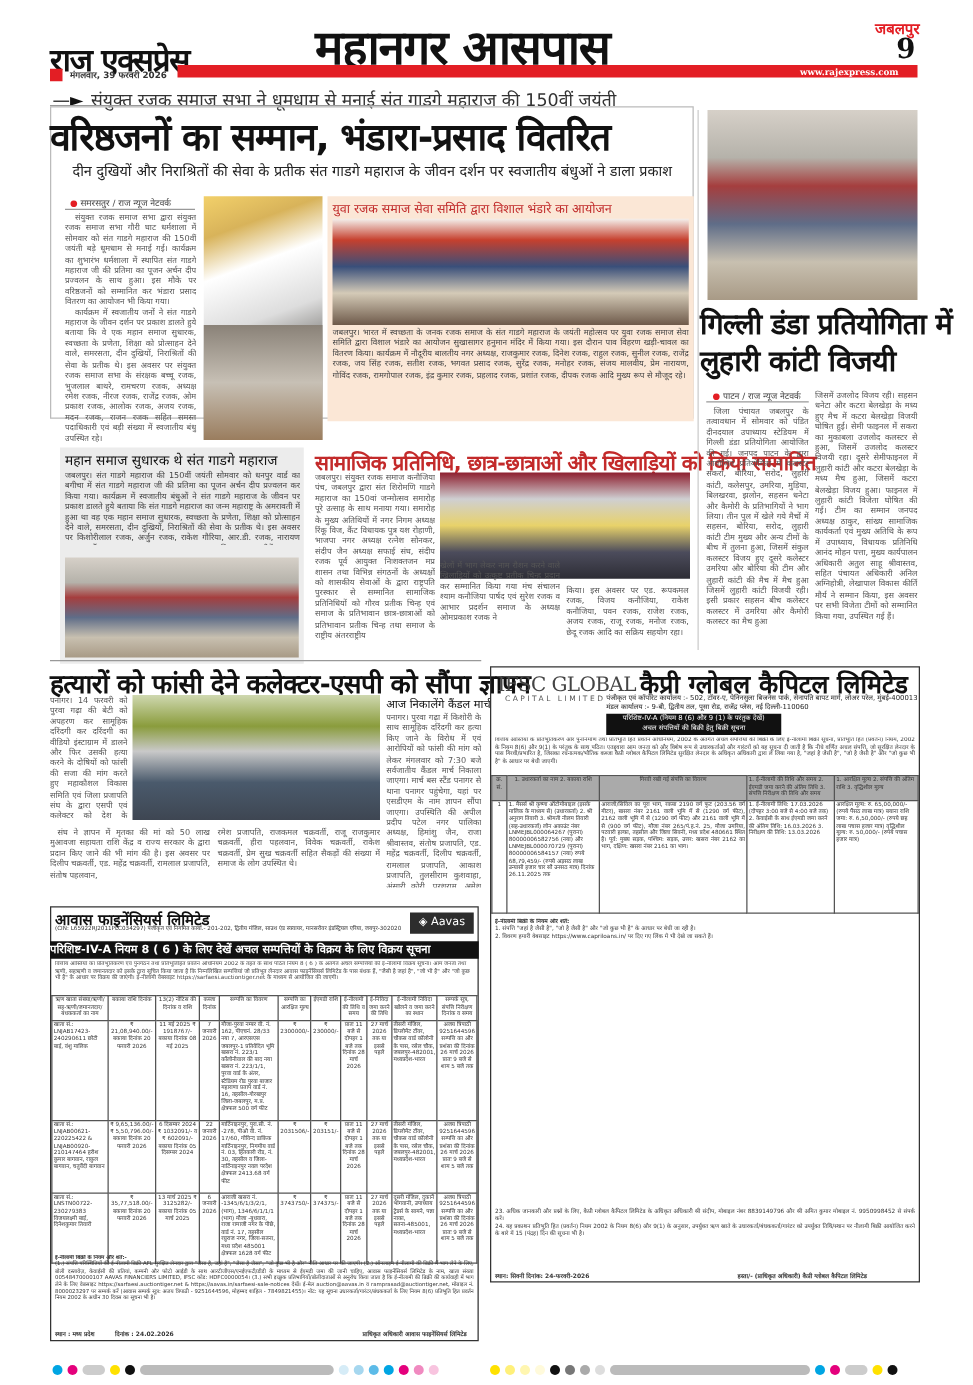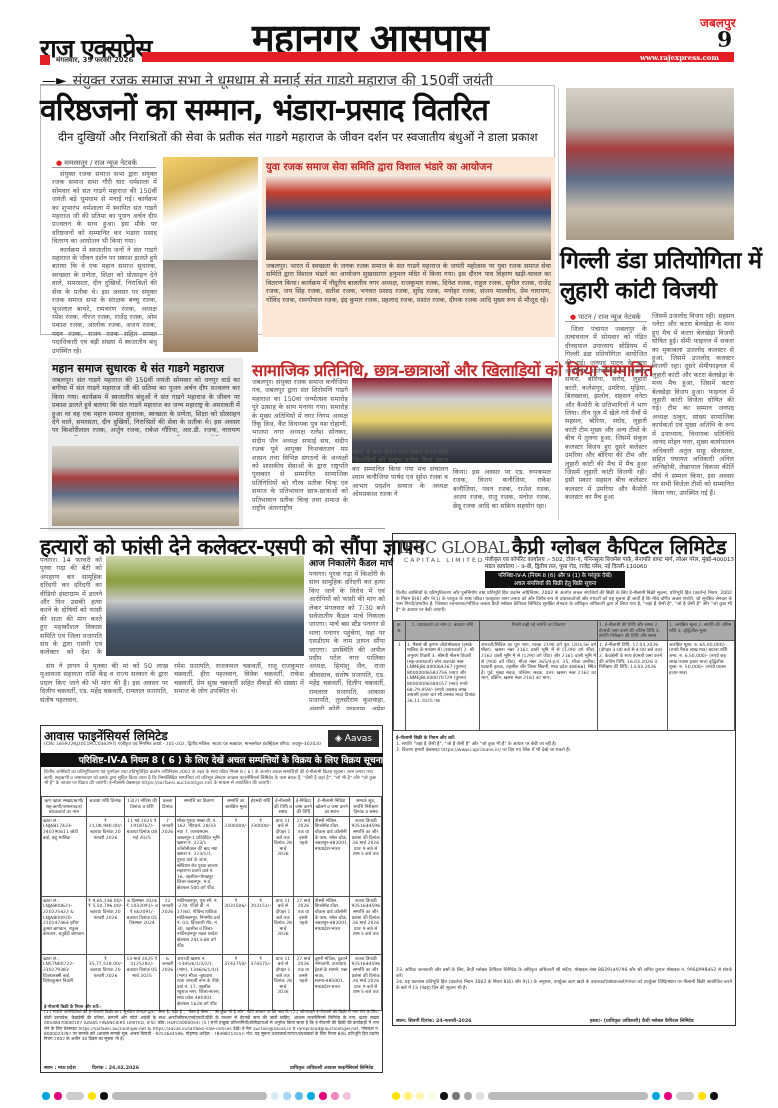--- a/index.html
+++ b/index.html
@@ -22,38 +22,38 @@
 .byline{font-size:7px;color:#444}
 .byline .dot{color:#e31e24}
 .col-text{font-size:6.5px;line-height:8.4px;color:#555;text-align:justify}
 .photo{background:linear-gradient(135deg,#9a8670 0%,#c9b79a 30%,#6d5c4b 60%,#b7a38a 100%)}
 .photo-temple{background:linear-gradient(160deg,#f2d06a 0%,#d8b35a 15%,#fff 30%,#ddd 50%,#6c6a66 70%,#c4b6a2 100%)}
 .photo-group{background:linear-gradient(180deg,#d6d0c8 0%,#b5b2aa 25%,#a53e3e 40%,#5f6d88 60%,#c8c0b0 80%,#a89a86 100%)}
 .photo-crowd{background:linear-gradient(180deg,#cfd8b0 0%,#8a9c3c 25%,#c9c9c9 45%,#4a5a6c 70%,#3e4652 100%)}
 .photo-award{background:linear-gradient(180deg,#8e1f2f 0%,#cfcfd2 25%,#e8d26a 50%,#4c4c5c 75%,#2d2d35 100%)}
 .photo-indoor{background:linear-gradient(180deg,#f4f0ec 0%,#c6402e 20%,#394f7a 45%,#d4cab7 70%,#6e5a4a 100%)}
 .sidebar-peach{background:#fbe7d6}
-.peach-head{font-size:10px;font-weight:bold;color:#c02a2a;white-space:nowrap}
+.peach-head{font-size:10px;font-weight:normal;color:#c02a2a;white-space:nowrap}
 .sub-red{font-weight:900;color:#c32a2a;font-size:16.5px;white-space:nowrap;letter-spacing:-0.5px}
-.subhead-dark{font-weight:700;font-size:12px;color:#111;white-space:nowrap}
+.subhead-dark{font-weight:400;font-size:12px;color:#111;white-space:nowrap}
 .grey-box{background:#ececec}
 .gilli-head{left:560px;top:245px;width:215px;font-weight:900;font-size:23px;line-height:30px;color:#111;letter-spacing:-0.5px}
 .h2{left:40px;top:532px;font-weight:900;font-size:21px;color:#111;white-space:nowrap;letter-spacing:-0.5px}
 .vline{width:1px;background:#ccc}
 .capri-box{left:392px;top:533px;width:344px;height:493px;border:1px solid #333}
 .capri-logo{left:398px;top:538px;font-family:"DejaVu Serif",serif;font-size:16px;color:#444;letter-spacing:-0.5px}
 .capri-logo-sub{left:404px;top:556px;font-size:6px;letter-spacing:2px;color:#555}
 .capri-title{left:512px;top:533px;font-weight:900;font-size:20px;color:#111;white-space:nowrap}
 .capri-addr{left:485px;top:556px;font-size:5.5px;line-height:7px;color:#222;white-space:nowrap}
 .capri-black{left:485px;top:571px;width:140px;height:17px;background:#111;color:#fff;font-size:5.5px;line-height:8px;text-align:center}
 .aavas-box{left:40px;top:725px;width:343px;height:348px;border:1px solid #333}
 .aavas-title{left:44px;top:727px;font-family:"DejaVu Serif",serif;font-weight:bold;font-size:12px;color:#111}
 .aavas-cin{left:44px;top:741px;font-size:4.5px;line-height:5.5px;color:#333;white-space:nowrap}
 .aavas-logo{left:328px;top:730px;width:51px;height:17px;background:#2d2d2d;color:#fff;font-size:9px;line-height:17px;text-align:center}
-.aavas-black{left:40px;top:753px;width:343px;height:14px;background:#111;color:#fff;font-weight:bold;font-size:9px;line-height:14px;text-align:right;white-space:nowrap}
+.aavas-black{left:40px;top:753px;width:343px;height:14px;background:#111;color:#fff;font-weight:bold;font-size:9px;line-height:14px;text-align:left;white-space:nowrap}
 .aavas-intro{left:44px;top:769px;width:335px;font-size:4.5px;line-height:5.5px;color:#444}
 table.t{border-collapse:collapse;position:absolute}
 table.t td,table.t th{border:1px solid #555;font-size:4.5px;line-height:5.6px;color:#333;vertical-align:top;padding:1px;text-align:center;font-weight:normal}
 table.t th{background:#fff}
 .capri-th{background:#aaa !important}
 .regmarks{height:8px;border-radius:4px}
 .dot{display:inline-block;width:8px;height:8px;border-radius:50%}
 </style>
 </head>
 <body>

